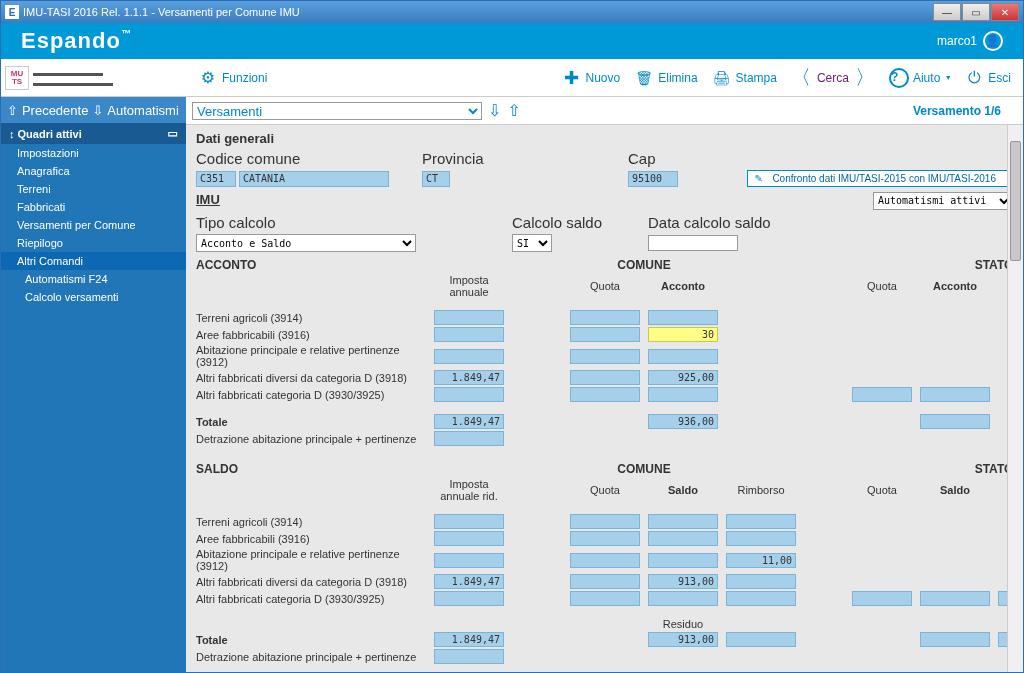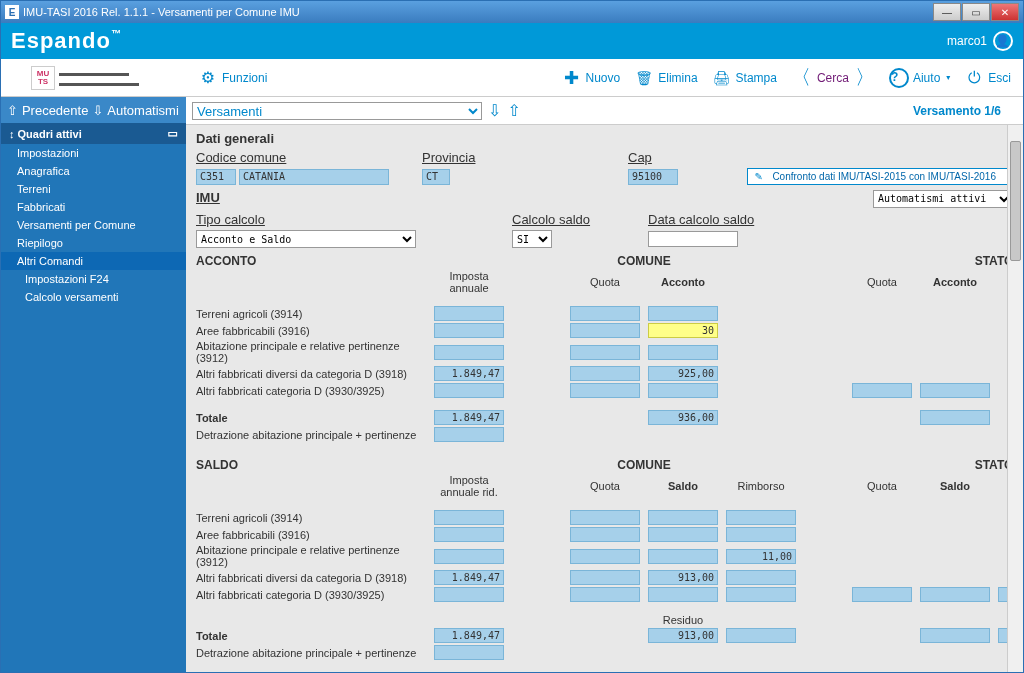--- a/index.html
+++ b/index.html
@@ -4,21 +4,21 @@
 <style>
 * { box-sizing: border-box; margin: 0; padding: 0; font-family: Arial, sans-serif; }
 body { background: #fff; font-size: 11px; color: #333; }
 .window { width: 1024px; height: 673px; border: 1px solid #2a6fb3; display: flex; flex-direction: column; overflow: hidden; }
 .titlebar { height: 22px; background: linear-gradient(#5aa0e0,#3a7cbf); display: flex; align-items: center; color: #fff; font-size: 11px; padding: 0 4px; }
 .titlebar .icon { width: 14px; height: 14px; background: #fff; color: #2a6fb3; font-weight: bold; font-size: 10px; display: flex; align-items: center; justify-content: center; margin-right: 4px; }
 .titlebar .title { flex: 1; }
 .winbtns { display: flex; gap: 1px; }
 .winbtn { width: 28px; height: 18px; background: linear-gradient(#eee,#ccc); border: 1px solid #888; display: flex; align-items: center; justify-content: center; font-size: 10px; color: #333; }
 .winbtn.close { background: linear-gradient(#e77,#c33); color: #fff; }
-.brandbar { height: 36px; background: #0099d8; display: flex; align-items: center; padding: 0 10px; color: #fff; }
+.brandbar { height: 36px; background: #0099d8; display: flex; align-items: center; padding: 0 20px; color: #fff; }
 .brand { font-size: 22px; font-weight: bold; letter-spacing: 1px; }
 .brand sup { font-size: 10px; vertical-align: top; }
 .brandbar .sp { flex: 1; }
 .user { font-size: 12px; margin-right: 6px; }
 .usericon { width: 20px; height: 20px; border: 2px solid #fff; border-radius: 50%; display: flex; align-items: center; justify-content: center; font-size: 12px; }
 .main { flex: 1; display: flex; overflow: hidden; }
 .sidebar { width: 185px; background: #2176b8; color: #fff; display: flex; flex-direction: column; font-size: 11px; }
 .nav { height: 26px; display: flex; align-items: center; padding: 0 6px; gap: 4px; background: #3a88c8; }
 .nav span { font-size: 13px; }
 .quadri { background: #1a5a92; padding: 4px 8px; font-weight: bold; display: flex; justify-content: space-between; align-items: center; }
@@ -38,41 +38,41 @@
 .chev { font-size: 20px; color: #0088cc; padding: 0 4px; cursor: pointer; }
 .content { flex: 1; background: #e8e8e8; overflow: auto; position: relative; }
 .dropdown-row { padding: 4px 6px; display: flex; align-items: center; gap: 6px; background: #fff; border-bottom: 1px solid #ccc; }
 .dropdown-row select { flex: 0 0 290px; height: 20px; border: 1px solid #999; color: #0088cc; font-size: 12px; }
 .dropdown-row .ar { color: #0088cc; font-size: 16px; cursor: pointer; }
 .dropdown-row .vcount { margin-left: auto; color: #0088cc; font-weight: bold; font-size: 12px; margin-right: 16px; }
 .form { padding: 4px 10px 10px 10px; }
 .sect-title { font-weight: bold; font-size: 13px; margin: 2px 0 4px 0; }
 .sect-title.u { text-decoration: underline; }
 .row { display: flex; align-items: center; gap: 6px; margin-bottom: 3px; }
-.lbl { font-size: 13px; text-decoration: underline; }
+.lbl { font-size: 15px; }
 .fld { background: #a6d0ea; border: 1px solid #7ab5d8; height: 16px; font-size: 10px; font-family: monospace; padding: 0 3px; display: flex; align-items: center; }
 .fld.sm { width: 40px; }
 .fld.med { width: 150px; }
 select.sel { height: 18px; font-size: 10px; border: 1px solid #999; background: #fff; font-family: monospace; }
 .compare-btn { margin-left: auto; background: #fff; border: 1px solid #0088cc; color: #0066aa; font-size: 10px; padding: 2px 16px 2px 24px; position: relative; cursor: pointer; }
 .compare-btn::before { content: "✎"; position: absolute; left: 6px; color: #0088cc; }
 .chk { display: flex; align-items: center; gap: 4px; }
 .chk input { width: 12px; height: 12px; }
 .grid { display: grid; grid-template-columns: 230px 70px 50px 70px 70px 70px 40px 60px 70px 70px 70px; gap: 2px 8px; align-items: center; margin-top: 6px; }
 .grid .h { font-size: 11px; text-align: center; }
 .grid .sh { font-weight: bold; font-size: 12px; text-align: center; }
 .grid .rl { font-size: 11px; }
 .cell { background: #a6d0ea; border: 1px solid #7ab5d8; height: 15px; font-size: 10px; font-family: monospace; text-align: right; padding: 0 3px; line-height: 14px; }
 .cell.y { background: #ffff88; border-color: #cccc44; padding-left: 28px; }
 .cell.e { background: #a6d0ea; }
 .gap8 { height: 8px; }
 .scrollbar { position: absolute; right: 0; top: 0; bottom: 0; width: 16px; background: #f0f0f0; border-left: 1px solid #ccc; }
 .thumb { background: #c8c8c8; border: 1px solid #999; margin: 16px 2px; height: 120px; border-radius: 2px; }
 .sidebar-header { height: 38px; background: #fff; border-bottom: 1px solid #ccc; display: flex; align-items: center; padding: 0 4px; gap: 4px; color: #333; }
-.sidebar-header .logo { width: 24px; height: 24px; background: #fff; border: 1px solid #ccc; font-size: 8px; font-weight: bold; color: #c36; display: flex; align-items: center; justify-content: center; text-align: center; line-height: 8px; margin-left: 26px; }
+.sidebar-header .logo { width: 24px; height: 24px; background: #fff; border: 1px solid #ccc; font-size: 8px; font-weight: bold; color: #c36; display: flex; align-items: center; justify-content: center; text-align: center; line-height: 8px; }
 </style>
 </head>
 <body>
 
 <div class="window">
 
   <div class="titlebar">
     <div class="icon">E</div>
     <div class="title">IMU-TASI 2016 Rel. 1.1.1 -  Versamenti per Comune                            IMU</div>
     <div class="winbtns">
@@ -106,21 +106,21 @@
         <span>↕ <span>Quadri attivi</span></span>
         <span>▭</span>
       </div>
       <div class="qitem">Impostazioni</div>
       <div class="qitem">Anagrafica</div>
       <div class="qitem">Terreni</div>
       <div class="qitem">Fabbricati</div>
       <div class="qitem">Versamenti per Comune</div>
       <div class="qitem">Riepilogo</div>
       <div class="qitem sel">Altri Comandi</div>
-      <div class="qitem sub">Impostazioni F24</div>
+      <div class="qitem sub">Automatismi F24</div>
       <div class="qitem sub">Calcolo versamenti</div>
     </div>
 
     <div style="flex:1;display:flex;flex-direction:column;overflow:hidden">
       <div class="toolbar">
         <div class="tbtn">
             <span class="ic gear"></span>
             <span>Funzioni</span>
           </div>
         <span style="flex:1"></span>

